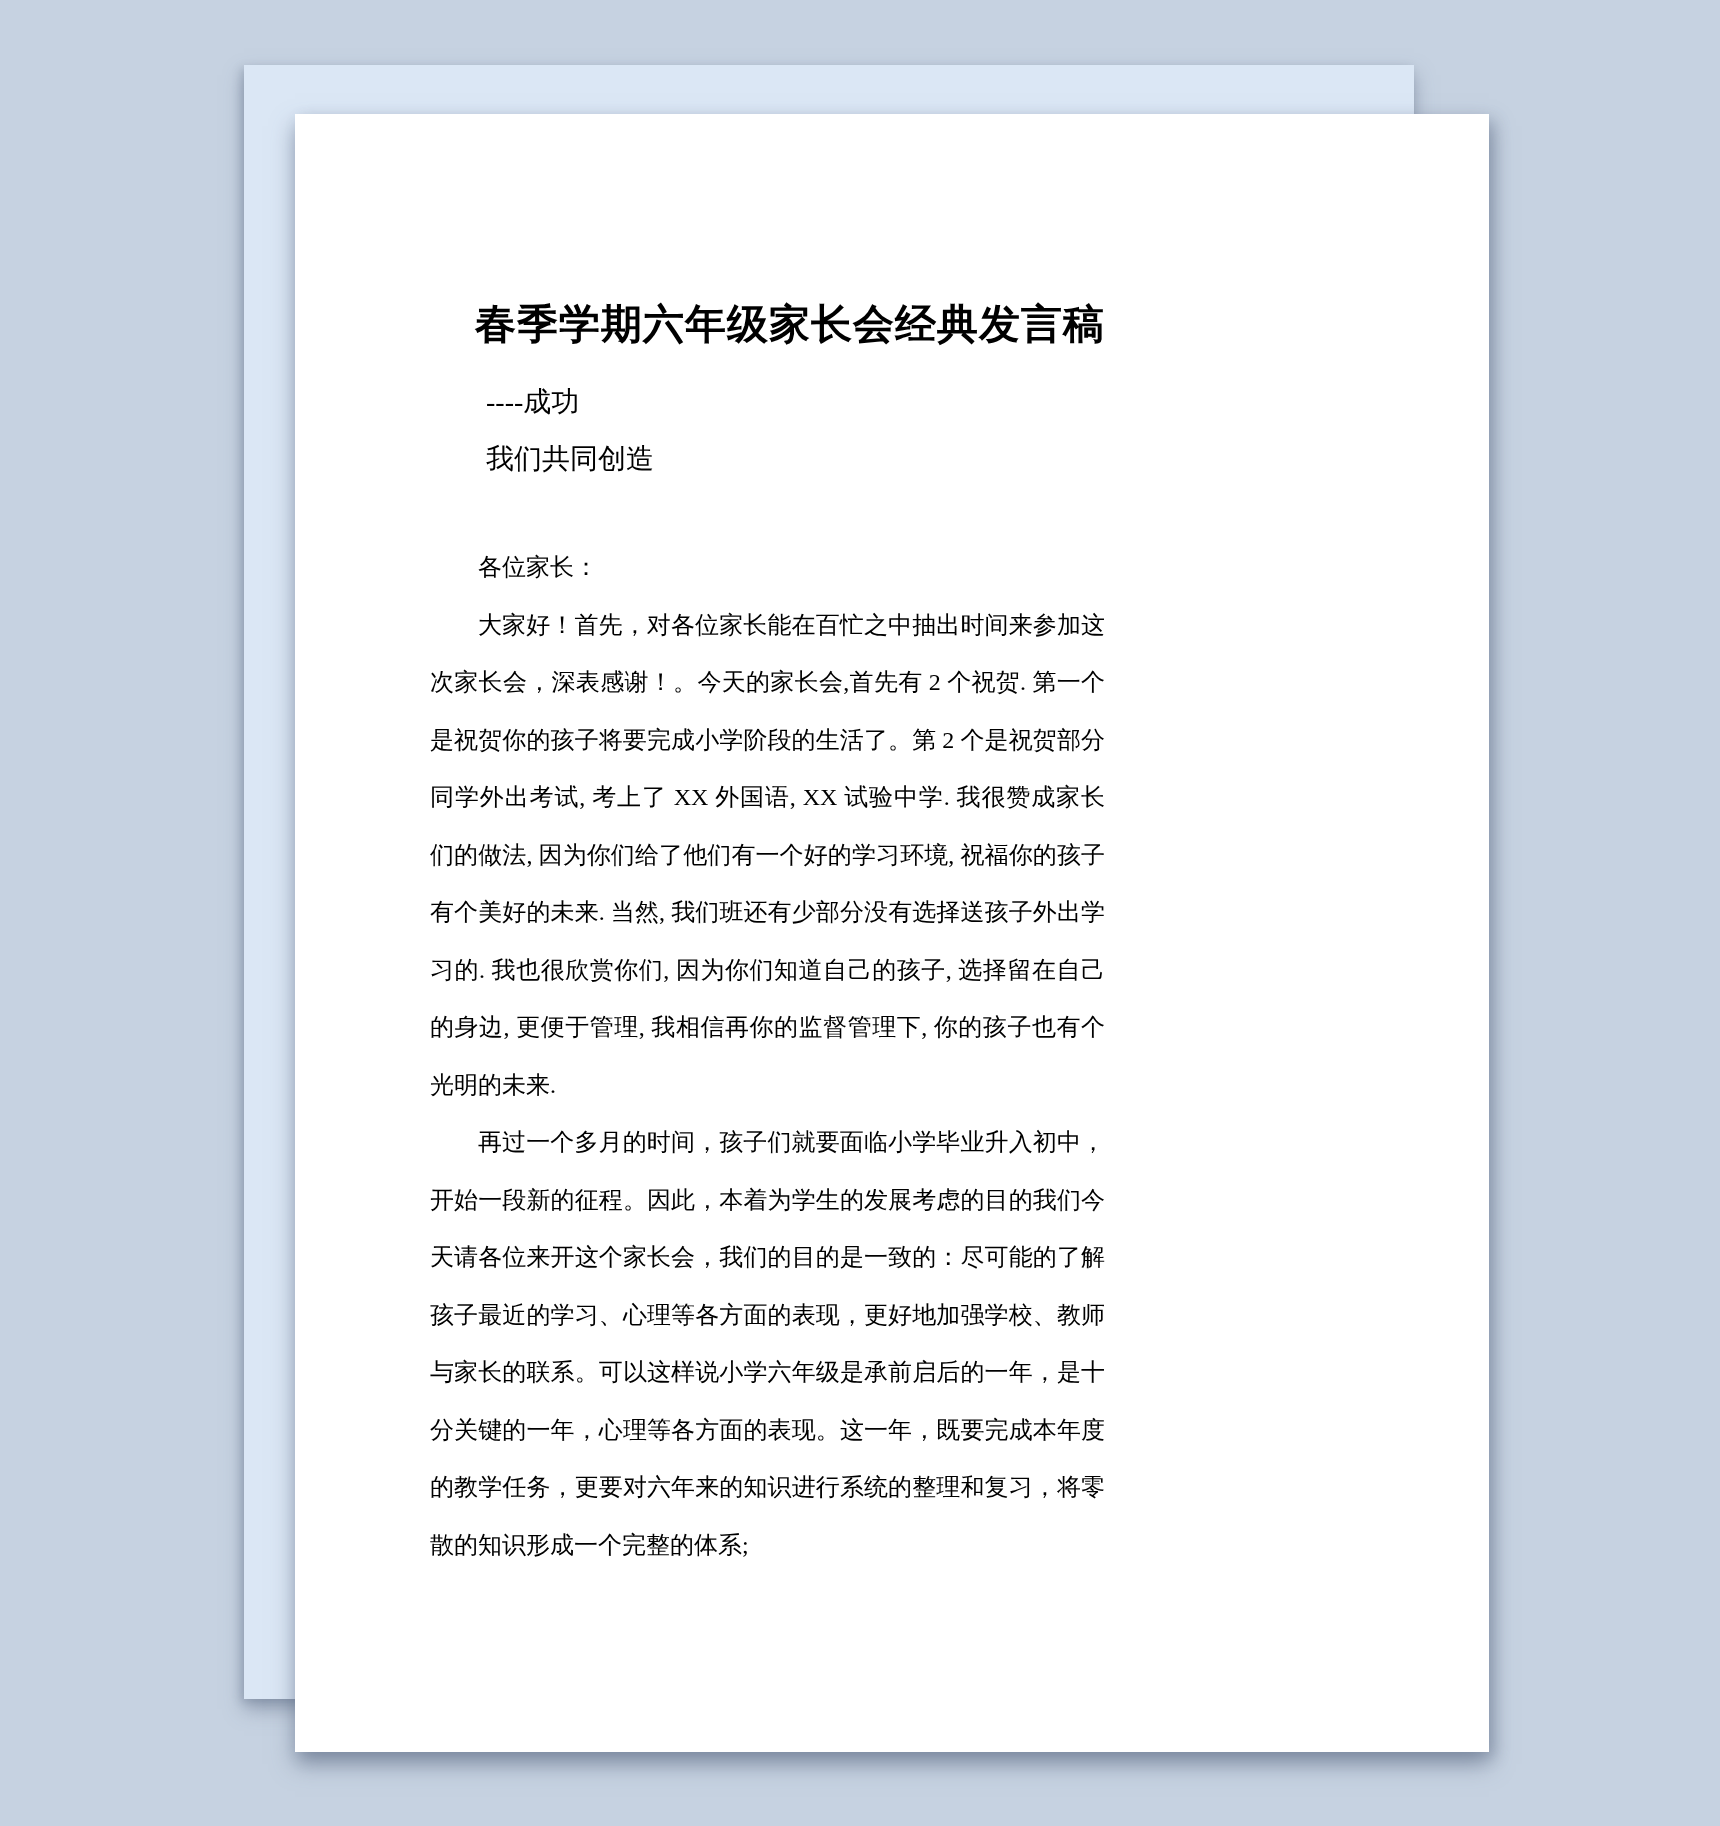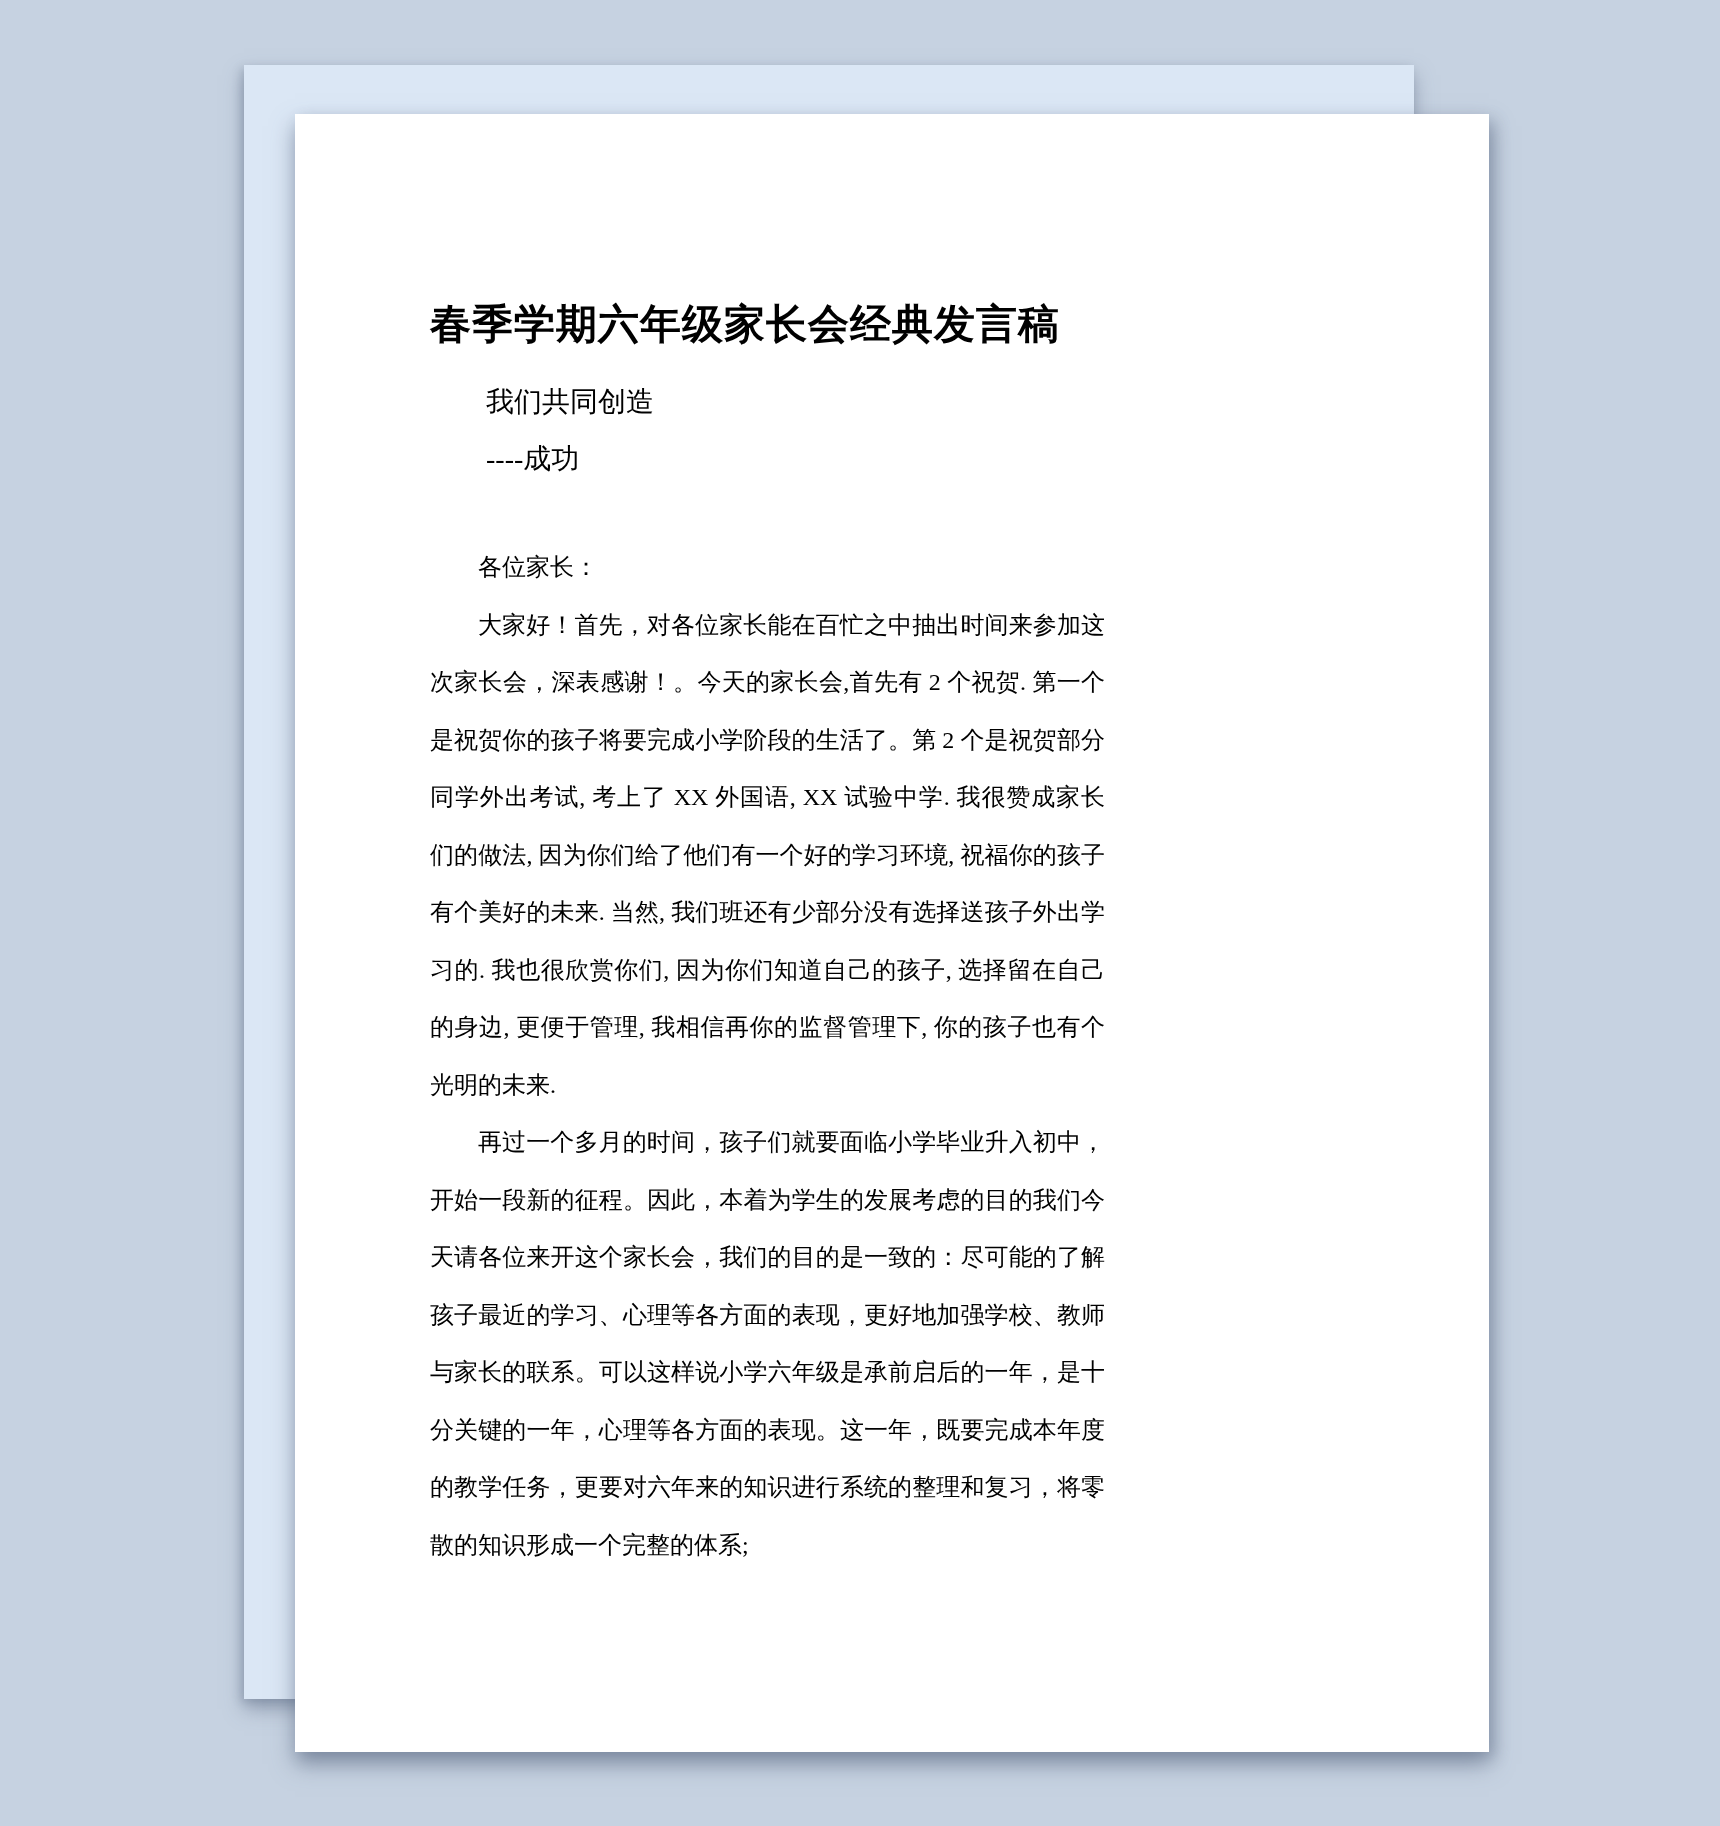--- a/index.html
+++ b/index.html
@@ -34,21 +34,21 @@
     background: #ffffff;
     box-shadow: 0 12px 22px rgba(88,102,128,0.55), 6px 6px 14px rgba(88,102,128,0.30);
     box-sizing: border-box;
     padding: 180px 384px 0 135px;
     color: #000000;
   }
   .doc-title {
     font-size: 41px;
     font-weight: 700;
     line-height: 60px;
-    text-align: left;
+    text-align: right;
     margin: 0 0 19px 0;
     letter-spacing: 1px;
   }
   .doc-subtitle {
     font-size: 28px;
     line-height: 57px;
     text-indent: 2em;
     margin: 0;
   }
   .para-gap {
@@ -62,20 +62,20 @@
     margin: 0;
   }
 </style>
 </head>
 <body>
 
 <div class="stage">
   <div class="back-page"></div>
   <div class="doc-page">
     <h1 class="doc-title">春季学期六年级家长会经典发言稿</h1>
+    <p class="doc-subtitle">----成功</p>
     <p class="doc-subtitle">我们共同创造</p>
-    <p class="doc-subtitle">----成功</p>
     <div class="para-gap"></div>
     <p class="doc-para">各位家长：</p>
     <p class="doc-para">大家好！首先，对各位家长能在百忙之中抽出时间来参加这次家长会，深表感谢！。今天的家长会,首先有 2 个祝贺. 第一个是祝贺你的孩子将要完成小学阶段的生活了。第 2 个是祝贺部分同学外出考试, 考上了 XX 外国语, XX 试验中学. 我很赞成家长们的做法, 因为你们给了他们有一个好的学习环境, 祝福你的孩子有个美好的未来. 当然, 我们班还有少部分没有选择送孩子外出学习的. 我也很欣赏你们, 因为你们知道自己的孩子, 选择留在自己的身边, 更便于管理, 我相信再你的监督管理下, 你的孩子也有个光明的未来.</p>
     <p class="doc-para">再过一个多月的时间，孩子们就要面临小学毕业升入初中，开始一段新的征程。因此，本着为学生的发展考虑的目的我们今天请各位来开这个家长会，我们的目的是一致的：尽可能的了解孩子最近的学习、心理等各方面的表现，更好地加强学校、教师与家长的联系。可以这样说小学六年级是承前启后的一年，是十分关键的一年，心理等各方面的表现。这一年，既要完成本年度的教学任务，更要对六年来的知识进行系统的整理和复习，将零散的知识形成一个完整的体系;</p>
   </div>
 </div>
 
 </body></html>

